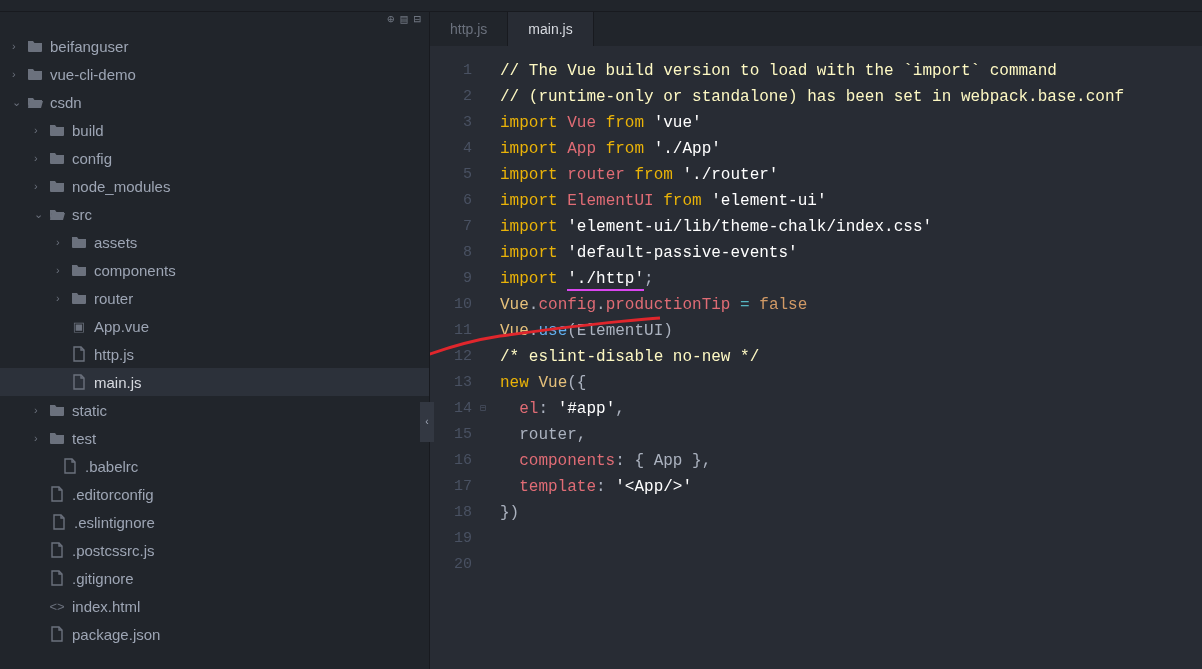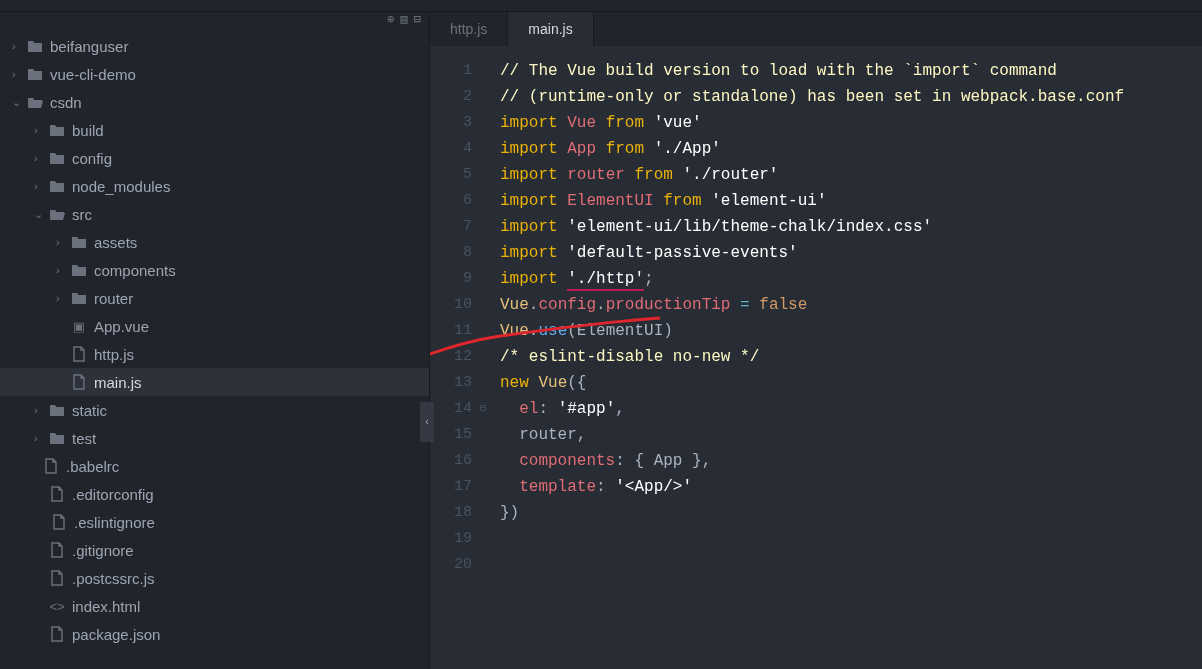--- a/index.html
+++ b/index.html
@@ -137,21 +137,21 @@
 .c-comment { color: #fef9c3; }
 .c-keyword { color: #eab308; }
 .c-module { color: #e06c75; }
 .c-module2 { color: #e5c07b; }
 .c-string { color: #ffffff; }
 .c-func { color: #61afef; }
 .c-prop { color: #e06c75; }
 .c-op { color: #56b6c2; }
 .c-punct { color: #abb2bf; }
 .c-const { color: #d19a66; }
-.underline-red { border-bottom: 2px solid #be185d; padding-bottom: 1px; }
+.underline-red { border-bottom: 2px solid #d946ef; padding-bottom: 1px; }
 .collapse-btn {
   position: absolute;
   left: -10px;
   top: 390px;
   width: 14px;
   height: 40px;
   background: #333842;
   display: flex;
   align-items: center;
   justify-content: center;
@@ -309,21 +309,21 @@
         </div>
         <div class="tree-item" style="padding-left: 34px;">
           <span class="chevron">›</span>
           <span class="icon folder-icon">
             <svg width="16" height="14" viewBox="0 0 16 14">
               <path d="M1 2h5l1.5 2H15v8a1 1 0 0 1-1 1H2a1 1 0 0 1-1-1V2z"></path>
             </svg>
           </span>
           <span class="tree-label">test</span>
         </div>
-        <div class="tree-item" style="padding-left: 28px;">
+        <div class="tree-item" style="padding-left: 47px;">
           <span class="chevron"></span>
           <span class="icon file-icon">
             <svg width="14" height="16" viewBox="0 0 14 16">
               <path d="M2 1h7l3 3v11H2V1z" fill="none" stroke="#6b717d" stroke-width="1.4"></path>
               <path d="M9 1v3h3" fill="none" stroke="#6b717d" stroke-width="1.4"></path>
             </svg>
           </span>
           <span class="tree-label">.babelrc</span>
         </div>
         <div class="tree-item" style="padding-left: 34px;">
@@ -347,31 +347,31 @@
           <span class="tree-label">.eslintignore</span>
         </div>
         <div class="tree-item" style="padding-left: 34px;">
           <span class="chevron"></span>
           <span class="icon file-icon">
             <svg width="14" height="16" viewBox="0 0 14 16">
               <path d="M2 1h7l3 3v11H2V1z" fill="none" stroke="#6b717d" stroke-width="1.4"></path>
               <path d="M9 1v3h3" fill="none" stroke="#6b717d" stroke-width="1.4"></path>
             </svg>
           </span>
+          <span class="tree-label">.postcssrc.js</span>
+        </div>
+        <div class="tree-item" style="padding-left: 34px;">
+          <span class="chevron"></span>
+          <span class="icon file-icon">
+            <svg width="14" height="16" viewBox="0 0 14 16">
+              <path d="M2 1h7l3 3v11H2V1z" fill="none" stroke="#6b717d" stroke-width="1.4"></path>
+              <path d="M9 1v3h3" fill="none" stroke="#6b717d" stroke-width="1.4"></path>
+            </svg>
+          </span>
           <span class="tree-label">.gitignore</span>
-        </div>
-        <div class="tree-item" style="padding-left: 34px;">
-          <span class="chevron"></span>
-          <span class="icon file-icon">
-            <svg width="14" height="16" viewBox="0 0 14 16">
-              <path d="M2 1h7l3 3v11H2V1z" fill="none" stroke="#6b717d" stroke-width="1.4"></path>
-              <path d="M9 1v3h3" fill="none" stroke="#6b717d" stroke-width="1.4"></path>
-            </svg>
-          </span>
-          <span class="tree-label">.postcssrc.js</span>
         </div>
         <div class="tree-item" style="padding-left: 34px;">
           <span class="chevron"></span>
           <span class="icon html-icon">
             <span class="angle-icon">&lt;&gt;</span>
           </span>
           <span class="tree-label">index.html</span>
         </div>
         <div class="tree-item" style="padding-left: 34px;">
           <span class="chevron"></span>

